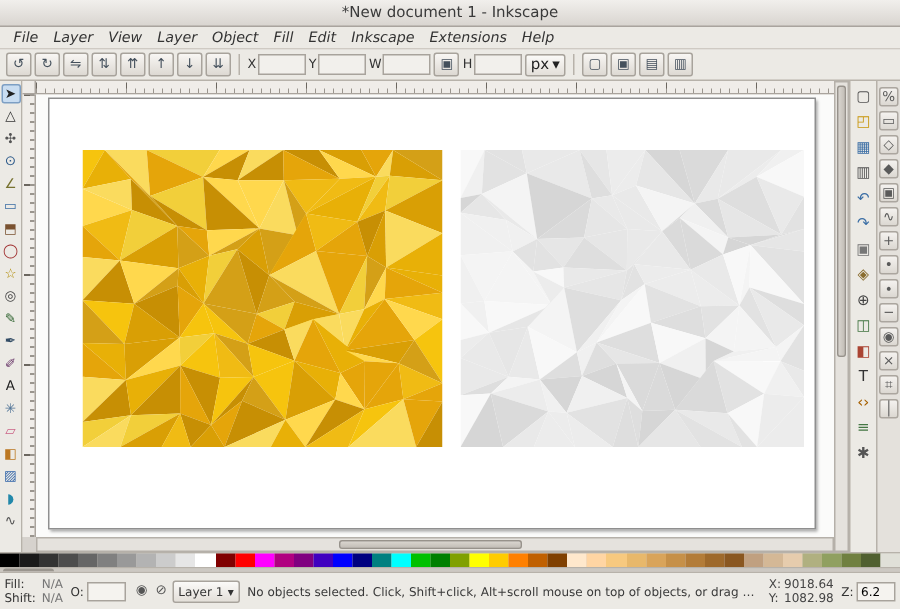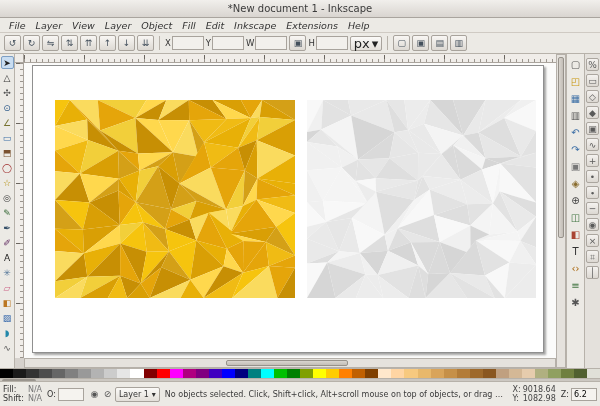--- a/index.html
+++ b/index.html
@@ -30,21 +30,21 @@
   }
   .tb-sep { width: 1px; height: 14px; background: #b7b2aa; margin: 0 3px; }
   .spin { display: flex; align-items: center; gap: 1px; font-size: 8.5px; color: #333; }
   .spin input {
     width: 32px; height: 14px; border: 1px solid #a8a39c; background: #f2f0ec;
     font-size: 8.5px; padding: 0 2px; font-family: inherit;
   }
   .unit {
     display: flex; align-items: center; gap: 2px; border: 1px solid #a8a39c;
     background: linear-gradient(#fbfaf8,#e3dfd9); height: 15px; padding: 0 3px;
-    font-size: 13px; border-radius: 2px;
+    font-size: 10px; border-radius: 2px;
   }
   
   .main { position: absolute; top: 54px; left: 0; right: 0; bottom: 38px; display: flex; }
   .toolbox {
     width: 15px; background: #eceae5; border-right: 1px solid #b7b2aa;
     display: flex; flex-direction: column; align-items: center; padding-top: 1px;
   }
   .tool-btn {
     width: 13px; height: 13px; margin: 1px 0; font-size: 9px; line-height: 13px;
     text-align: center; border: 1px solid transparent; border-radius: 2px; cursor: default;

